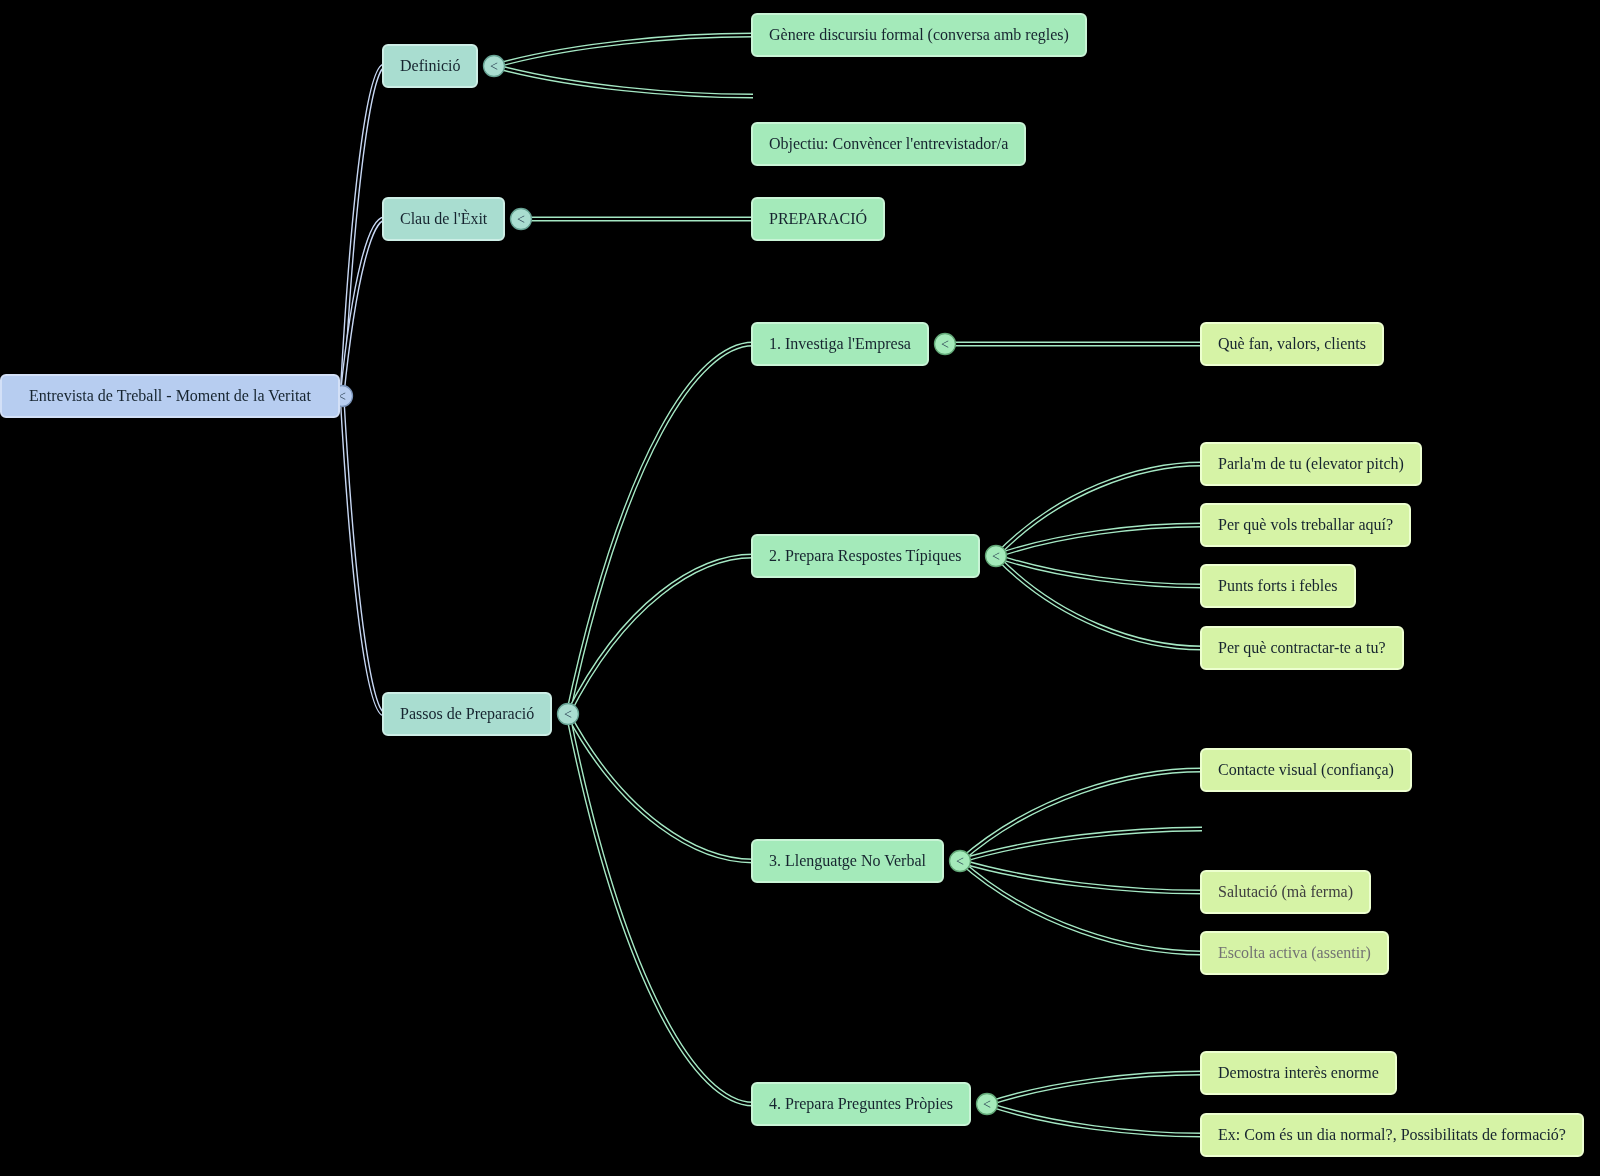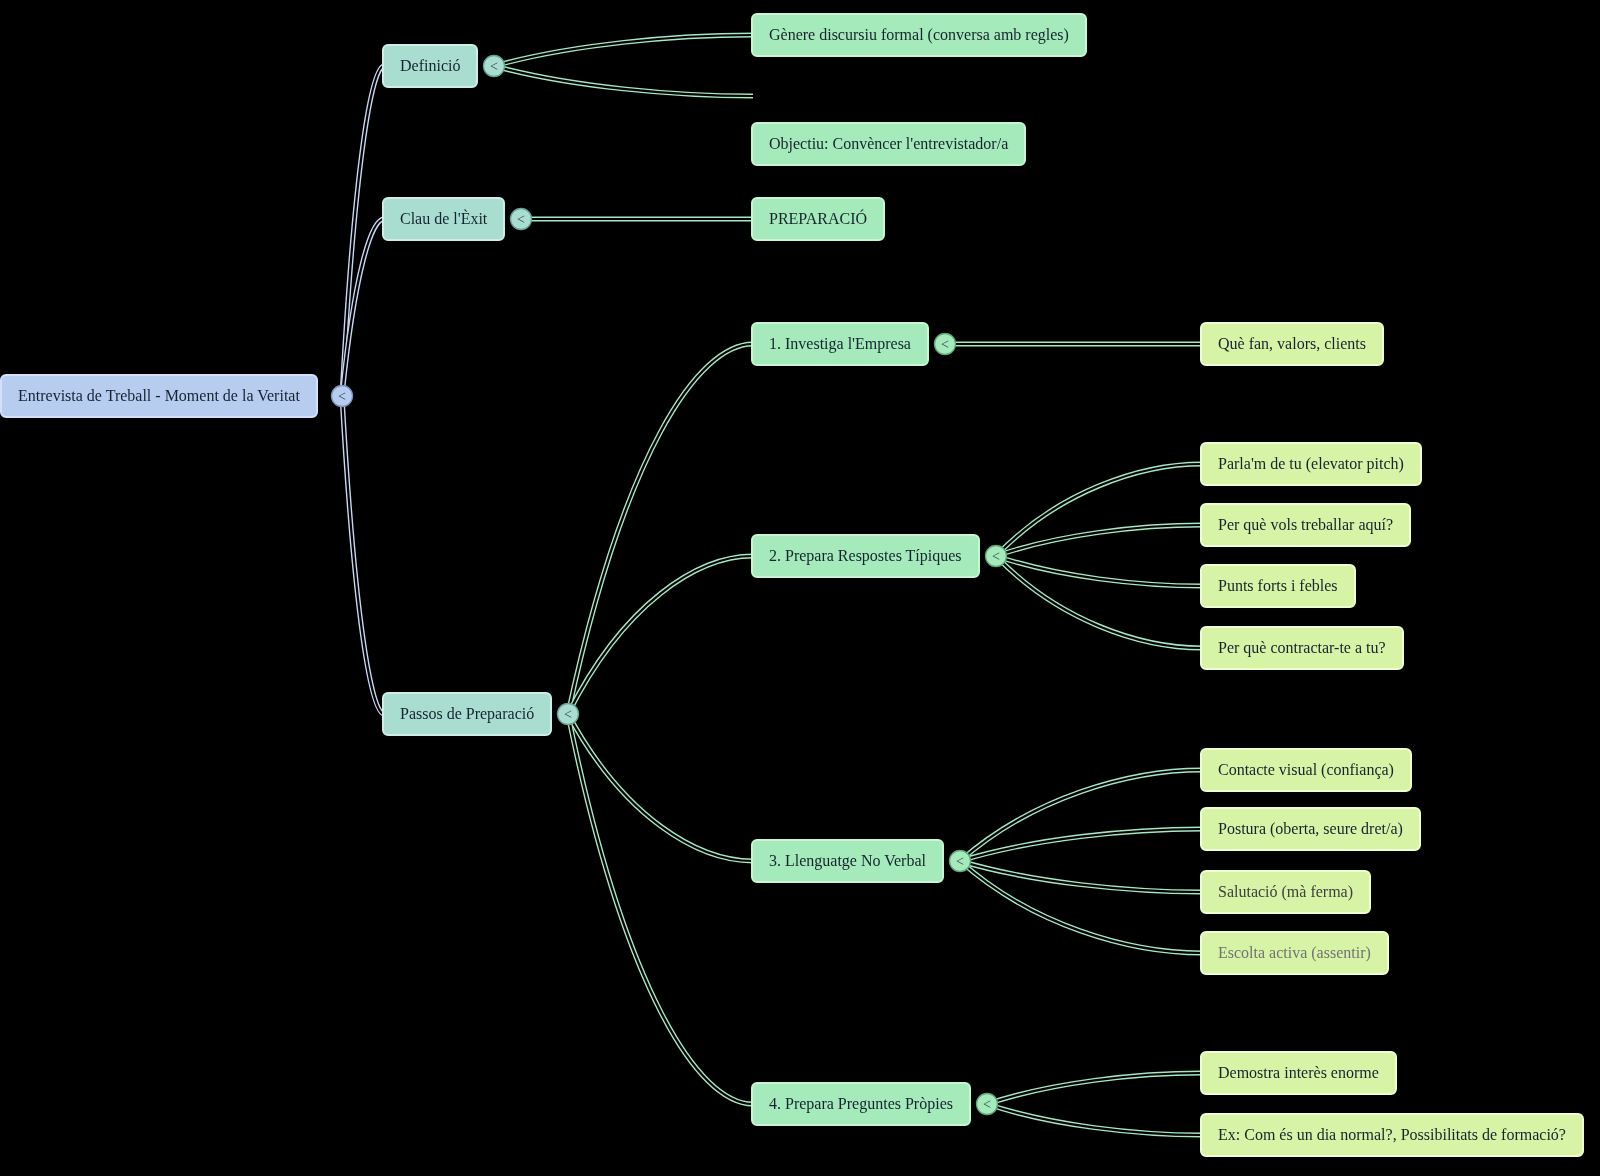--- a/index.html
+++ b/index.html
@@ -29,21 +29,21 @@
     align-items: center;
     justify-content: center;
     padding: 0 16px;
     border-radius: 6px;
     border: 2px solid;
     box-sizing: border-box;
     font-size: 16px;
     white-space: nowrap;
     cursor: pointer;
   }
-  .node.root { padding: 0 16px; }
+  .node.root { padding: 0 27px; }
   .edge-outer { fill: none; }
   .edge-core { fill: none; }
   .toggle-glyph {
     font-family: "Liberation Serif", serif;
     font-size: 14px;
     cursor: pointer;
     user-select: none;
   }
 </style>
 </head>
@@ -121,18 +121,17 @@
     <div class="node" style="left: 751px; top: 322px; background: rgb(164, 234, 186); border-color: rgb(201, 244, 214); color: rgb(22, 36, 47); padding-left: 16px;">1. Investiga l'Empresa</div>
     <div class="node" style="left: 751px; top: 534px; background: rgb(164, 234, 186); border-color: rgb(201, 244, 214); color: rgb(22, 36, 47);">2. Prepara Respostes Típiques</div>
     <div class="node" style="left: 751px; top: 839px; background: rgb(164, 234, 186); border-color: rgb(201, 244, 214); color: rgb(22, 36, 47);">3. Llenguatge No Verbal</div>
     <div class="node" style="left: 751px; top: 1082px; background: rgb(164, 234, 186); border-color: rgb(201, 244, 214); color: rgb(22, 36, 47);">4. Prepara Preguntes Pròpies</div>
     <div class="node" style="left: 1200px; top: 322px; background: rgb(214, 243, 166); border-color: rgb(237, 255, 208); color: rgb(22, 36, 47);">Què fan, valors, clients</div>
     <div class="node" style="left: 1200px; top: 442px; background: rgb(214, 243, 166); border-color: rgb(237, 255, 208); color: rgb(22, 36, 47); text-align: center;">Parla'm de tu (elevator pitch)</div>
     <div class="node" style="left: 1200px; top: 503px; background: rgb(214, 243, 166); border-color: rgb(237, 255, 208); color: rgb(22, 36, 47);">Per què vols treballar aquí?</div>
     <div class="node" style="left: 1200px; top: 564px; background: rgb(214, 243, 166); border-color: rgb(237, 255, 208); color: rgb(22, 36, 47);">Punts forts i febles</div>
     <div class="node" style="left: 1200px; top: 626px; background: rgb(214, 243, 166); border-color: rgb(237, 255, 208); color: rgb(22, 36, 47);">Per què contractar-te a tu?</div>
     <div class="node" style="left: 1200px; top: 748px; background: rgb(214, 243, 166); border-color: rgb(237, 255, 208); color: rgb(22, 36, 47);">Contacte visual (confiança)</div>
-    <div class="node" style="left: 1200px; top: 807px; background: rgb(214, 243, 166); border-color: rgb(237, 255, 208); color: rgb(22, 36, 47);">Postura (oberta, seure dret/a)</div>
     <div class="node" style="left: 1200px; top: 870px; background: rgb(214, 243, 166); border-color: rgb(237, 255, 208); color: #404040;">Salutació (mà ferma)</div>
     <div class="node" style="left: 1200px; top: 931px; background: rgb(214, 243, 166); border-color: rgb(237, 255, 208); color: #737373;">Escolta activa (assentir)</div>
     <div class="node" style="left: 1200px; top: 1051px; background: rgb(214, 243, 166); border-color: rgb(237, 255, 208); color: rgb(22, 36, 47);">Demostra interès enorme</div>
     <div class="node" style="left: 1200px; top: 1113px; background: rgb(214, 243, 166); border-color: rgb(237, 255, 208); color: rgb(22, 36, 47);">Ex: Com és un dia normal?, Possibilitats de formació?</div>
   </div>
 
 </body></html>

